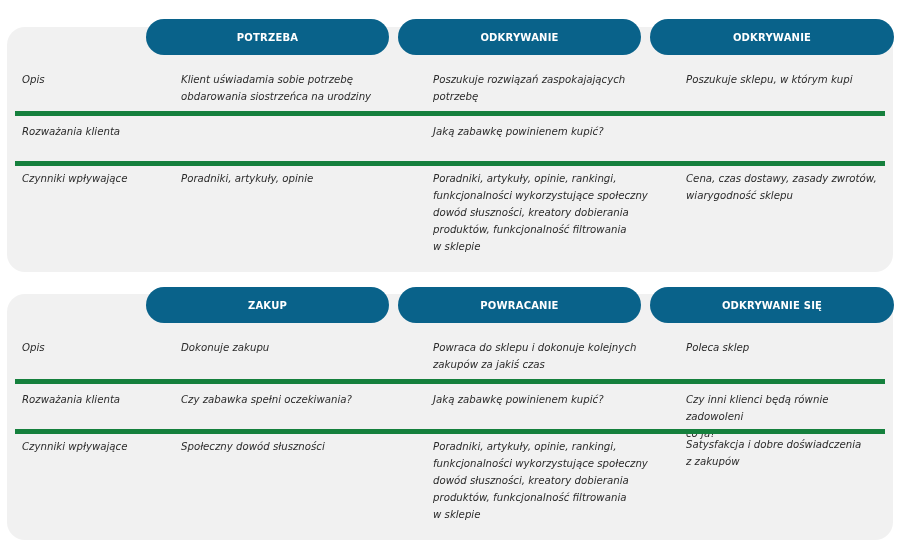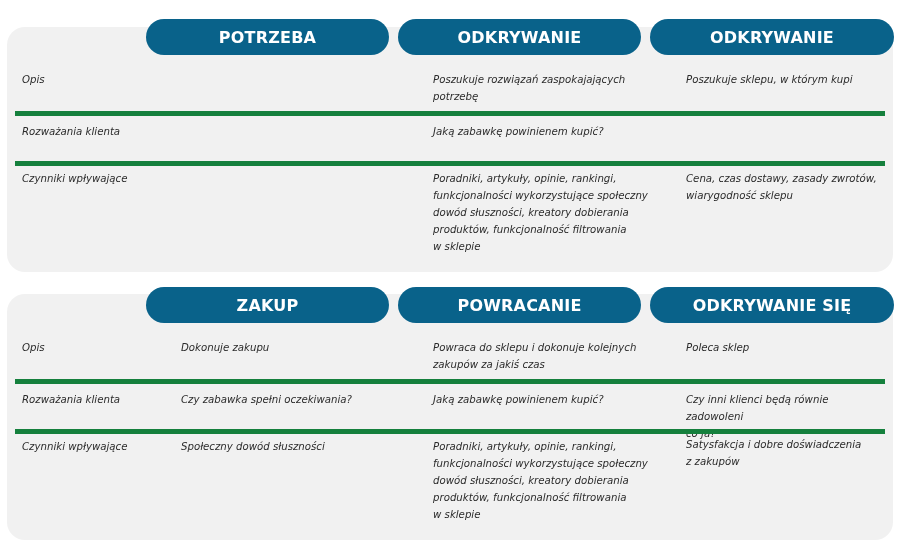--- a/index.html
+++ b/index.html
@@ -1,45 +1,48 @@
 <!DOCTYPE html>
 <html><head>
 <meta charset="utf-8">
 <style>
   html, body { margin:0; padding:0; background:#ffffff; }
   body { width:900px; height:543px; position:relative; overflow:hidden;
          font-family:"DejaVu Sans", sans-serif; color:#2a2a2a; }
   .panel { position:absolute; left:7px; width:886px; background:#f1f1f1; border-radius:18px;font-style:italic; }
   .pill { position:absolute; height:36px; border-radius:18px; background:#09628a; color:#fff;
-          font-weight:bold; font-size:16px; display:flex; align-items:center; justify-content:center;
+          font-weight:bold; font-size:10px; display:flex; align-items:center; justify-content:center;
           letter-spacing:0.2px; }
   .row { position:absolute; left:8px; width:870px; border-top:5px solid #15803d; }
   .row.first { border-top:none; }
   .cell { position:absolute; font-size:10.2px; line-height:17px; white-space:pre-line; color:#2b2b2b; }
   .label { left:7px; }
   .c1 { left:166px; width:220px; }
   .c2 { left:418px; width:220px; }
   .c3 { left:671px; width:200px; }
 </style>
 </head>
 <body>
 
 <div class="panel" style="top:27px;height:245px;">
   <div class="row first" style="top:36px;height:48px;">
     <div class="cell label" style="top:8px;">Opis</div>
+    <div class="cell c1" style="top:8px;left:166px;">Klient uświadamia sobie potrzebę
+obdarowania siostrzeńca na urodziny</div>
     <div class="cell c2" style="top:8px;left:418px;">Poszukuje rozwiązań zaspokajających
 potrzebę</div>
     <div class="cell c3" style="top:8px;left:671px;">Poszukuje sklepu, w którym kupi</div>
   </div>
   <div class="row" style="top:84px;height:50px;">
     <div class="cell label" style="top:7px;">Rozważania klienta</div>
     <div class="cell c2" style="top:7px;left:418px;">Jaką zabawkę powinienem kupić?</div>
   </div>
   <div class="row" style="top:134px;height:100px;">
     <div class="cell label" style="top:4px;">Czynniki wpływające</div>
+    <div class="cell c1" style="top:4px;left:166px;">Poradniki, artykuły, opinie</div>
     <div class="cell c2" style="top:4px;left:418px;">Poradniki, artykuły, opinie, rankingi,
 funkcjonalności wykorzystujące społeczny
 dowód słuszności, kreatory dobierania
 produktów, funkcjonalność filtrowania
 w sklepie</div>
     <div class="cell c3" style="top:4px;left:671px;">Cena, czas dostawy, zasady zwrotów,
 wiarygodność sklepu</div>
   </div>
 </div>
 <div class="pill" style="left:146px;top:19px;width:243px;">POTRZEBA</div>

